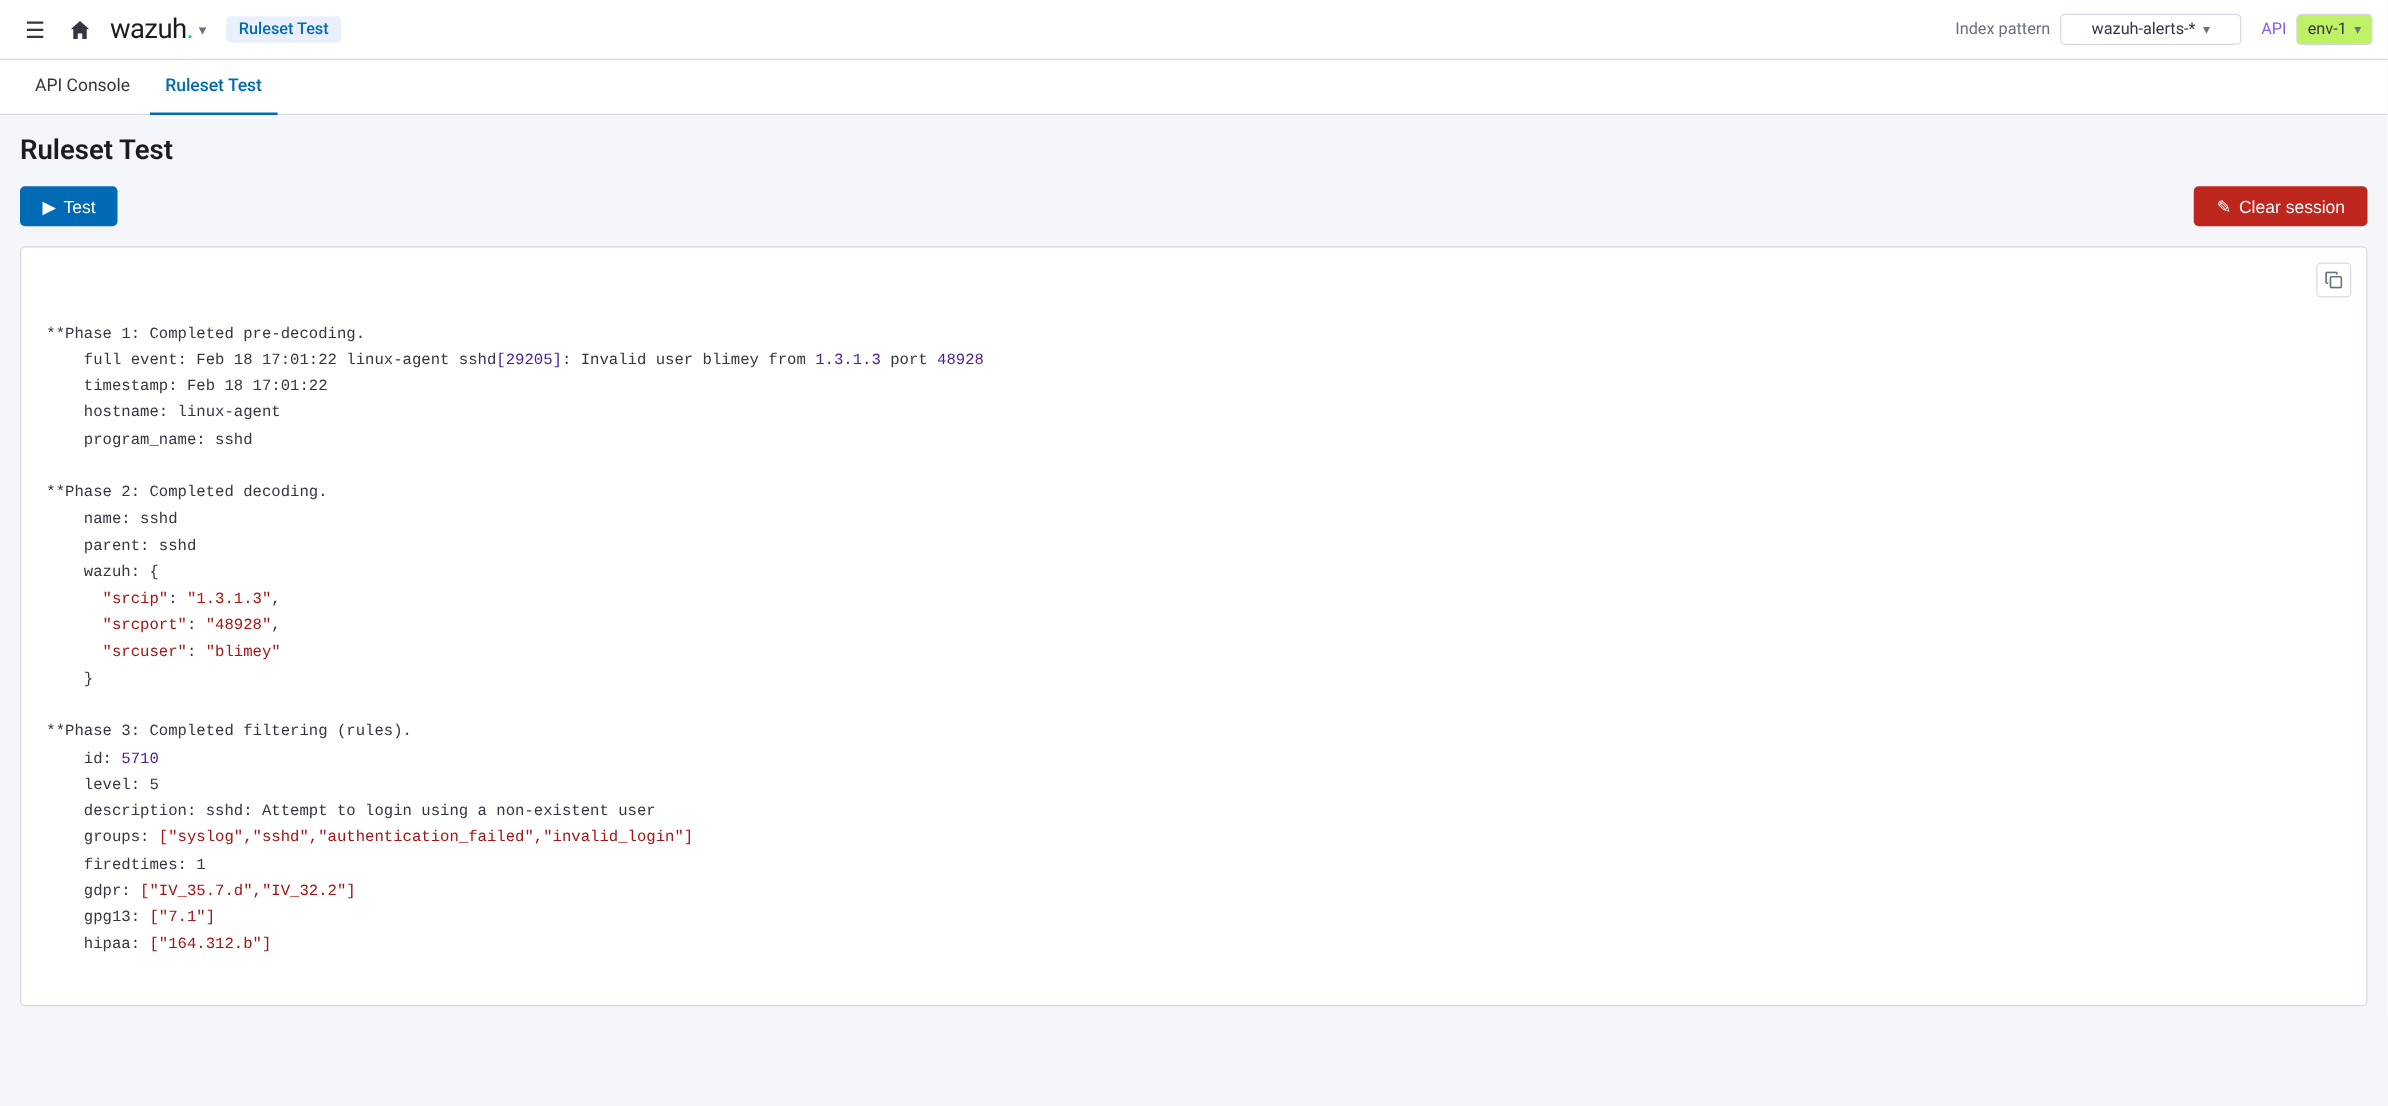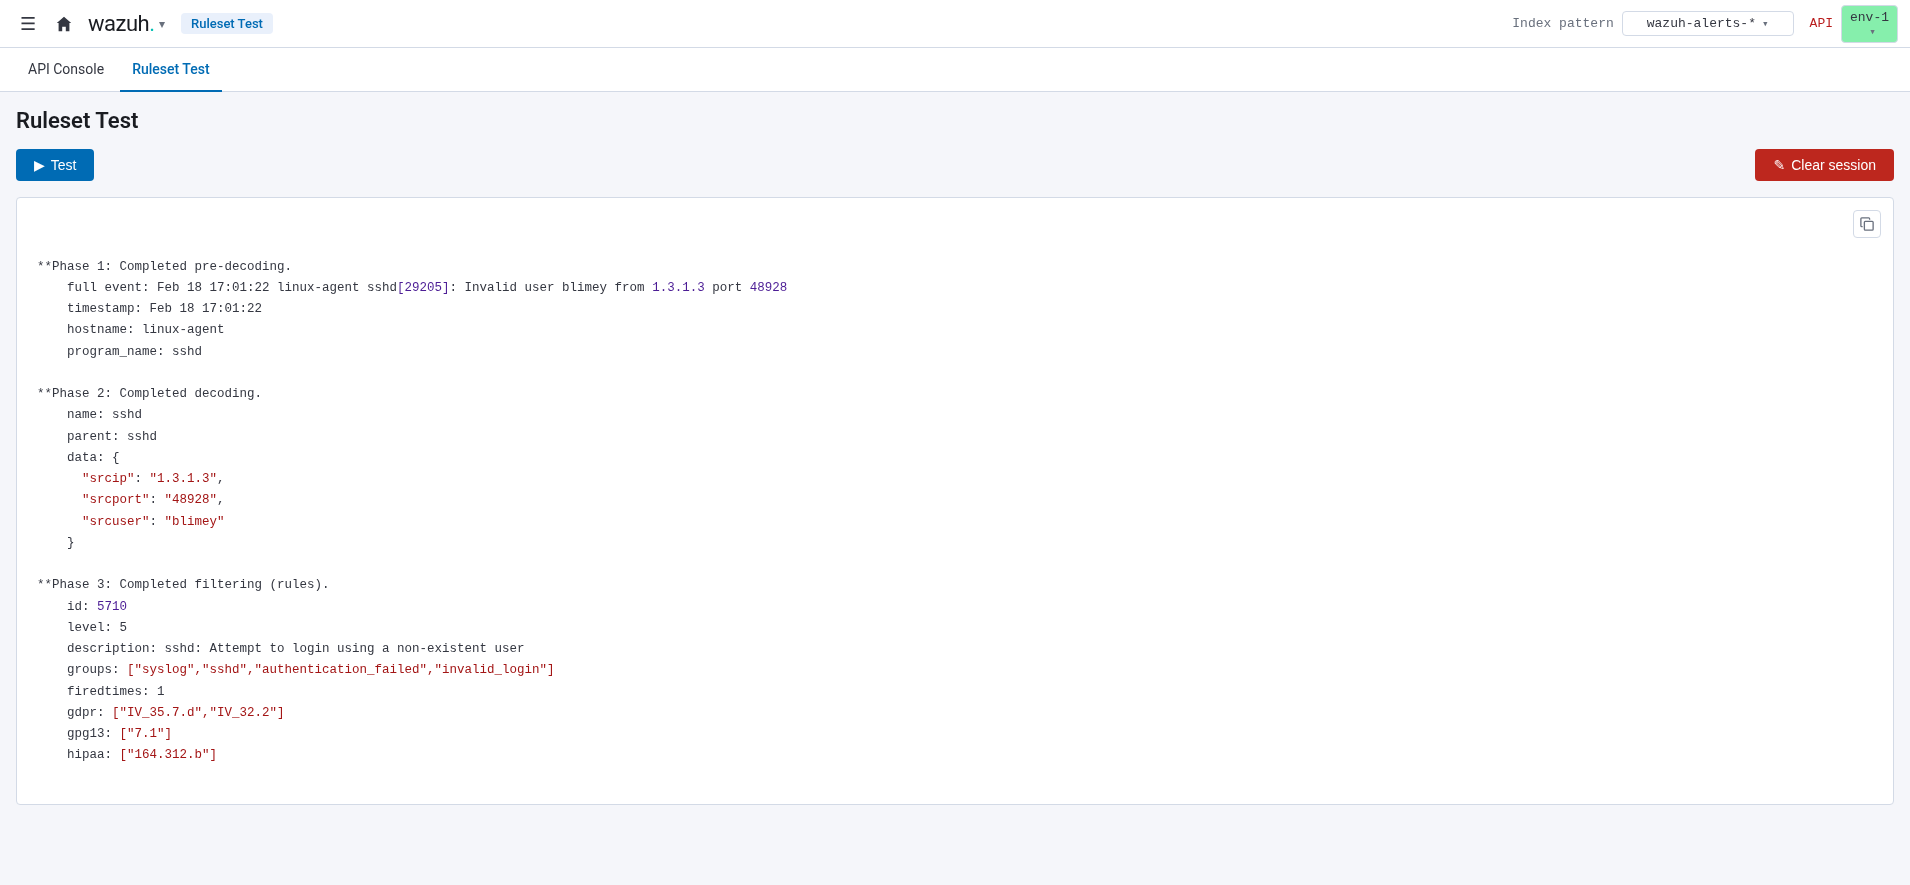--- a/index.html
+++ b/index.html
@@ -38,42 +38,41 @@
     .nav-chevron {
       margin-left: 4px; color: #69707d; cursor: pointer; font-size: 12px;
     }
     .nav-breadcrumb-chip {
       background: #e9f0fb; color: #006bb4; border-radius: 4px;
       padding: 3px 10px; font-size: 13px; margin-left: 16px;
       font-weight: 500;
     }
     .nav-spacer { flex: 1; }
     .nav-right {
-      display: flex; align-items: center; gap: 8px; font-family: Liberation Mono, monospace;
+      display: flex; align-items: center; gap: 8px;
     }
     .nav-label {
       color: #69707d; font-size: 13px;
     }
     .nav-select-wrap {
       display: flex; align-items: center;
       border: 1px solid #d3dae6; border-radius: 4px;
       background: #fff; padding: 4px 24px;
       cursor: pointer; min-width: 140px;
     }
     .nav-select-text { font-size: 13px; color: #343741; flex: 1; }
     .nav-select-arrow { color: #69707d; font-size: 11px; margin-left: 6px; }
     .nav-api-label {
-      color: #b91c1c; font-size: 13px; margin-left: 8px;
+      color: #8b5cf6; font-size: 13px; margin-left: 8px;
     }
     .nav-env {
       display: flex; align-items: center;
       border: 1px solid #d3dae6; border-radius: 4px;
-      background: #86efac; padding: 4px 8px;
+      background: #bef264; padding: 4px 8px;
       cursor: pointer;
-      flex-direction: column;
     }
     .nav-env-text { font-size: 13px; color: #343741; }
     .nav-env-arrow { color: #69707d; font-size: 11px; margin-left: 6px; }
 
     
     .tab-bar {
       display: flex;
       align-items: center;
       background: #fff;
       border-bottom: 1px solid #d3dae6;
@@ -236,21 +235,21 @@
 <span class="text-default">
 </span><span class="text-default">**Phase 1: Completed pre-decoding.</span>
 <span class="text-default">    full event: Feb 18 17:01:22 linux-agent sshd</span><span class="text-link">[29205]</span><span class="text-default">: Invalid user blimey from </span><span class="text-link">1.3.1.3</span><span class="text-default"> port </span><span class="text-link">48928</span>
 <span class="text-default">    timestamp: Feb 18 17:01:22</span>
 <span class="text-default">    hostname: linux-agent</span>
 <span class="text-default">    program_name: sshd</span>
 
 <span class="text-default">**Phase 2: Completed decoding.</span>
 <span class="text-default">    name: sshd</span>
 <span class="text-default">    parent: sshd</span>
-<span class="text-default">    data: {</span>
+<span class="text-default">    wazuh: {</span>
 <span class="text-default">      </span><span class="text-string">"srcip"</span><span class="text-default">: </span><span class="text-string">"1.3.1.3"</span><span class="text-default">,</span>
 <span class="text-default">      </span><span class="text-string">"srcport"</span><span class="text-default">: </span><span class="text-string">"48928"</span><span class="text-default">,</span>
 <span class="text-default">      </span><span class="text-string">"srcuser"</span><span class="text-default">: </span><span class="text-string">"blimey"</span>
 <span class="text-default">    }</span>
 
 <span class="text-default">**Phase 3: Completed filtering (rules).</span>
 <span class="text-default">    id: </span><span class="text-link">5710</span>
 <span class="text-default">    level: 5</span>
 <span class="text-default">    description: sshd: Attempt to login using a non-existent user</span>
 <span class="text-default">    groups: </span><span class="text-array-str">["syslog","sshd","authentication_failed","invalid_login"]</span>

